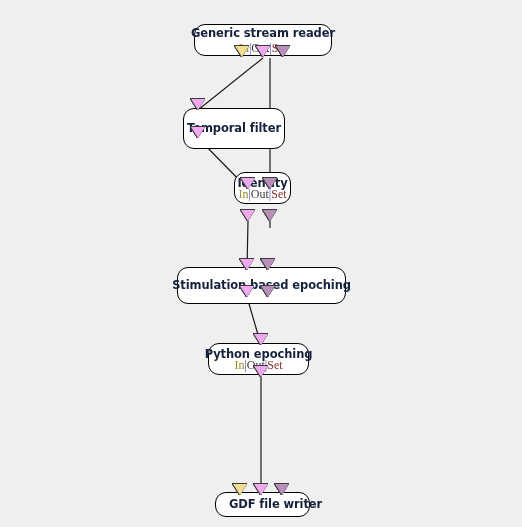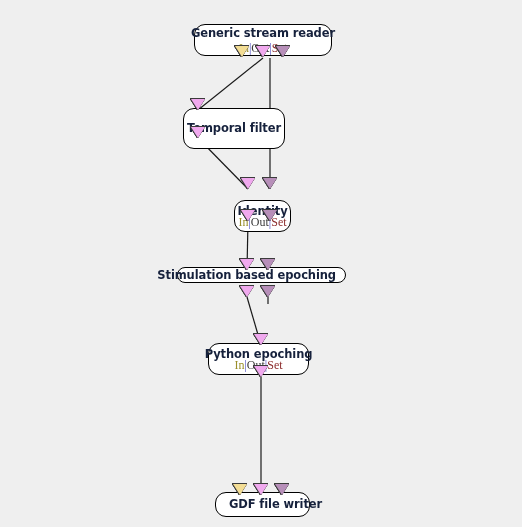--- a/index.html
+++ b/index.html
@@ -102,28 +102,28 @@
     <div class="node-title">Generic stream reader</div>
     <div class="node-ports">
       <span class="p-in">In</span><span class="p-sep">|</span><span class="p-out">Out</span><span class="p-sep">|</span><span class="p-set">Set</span>
     </div>
   </div>
 
   <div class="node" style="left: 147px; top: 108px; width: 102px; height: 41px; margin-left: 36px;">
     <div class="node-title">Temporal filter</div>
   </div>
 
-  <div class="node" style="left: 234px; top: 200px; width: 57px; height: 32px; align-items: center;">
+  <div class="node" style="left: 234px; top: 172px; width: 57px; height: 32px; align-items: center;">
     <div class="node-title">Identity</div>
     <div class="node-ports">
       <span class="p-in">In</span><span class="p-sep">|</span><span class="p-out">Out</span><span class="p-sep">|</span><span class="p-set">Set</span>
     </div>
   </div>
 
-  <div class="node" style="left: 177px; top: 267px; width: 169px; height: 16px; align-items: flex-end;">
+  <div class="node" style="left: 177px; top: 267px; width: 169px; height: 37px;">
     <div class="node-title">Stimulation based epoching</div>
   </div>
 
   <div class="node" style="left: 208px; top: 343px; width: 101px; height: 32px;">
     <div class="node-title">Python epoching</div>
     <div class="node-ports">
       <span class="p-in">In</span><span class="p-sep">|</span><span class="p-out">Out</span><span class="p-sep">|</span><span class="p-set">Set</span>
     </div>
   </div>
 

